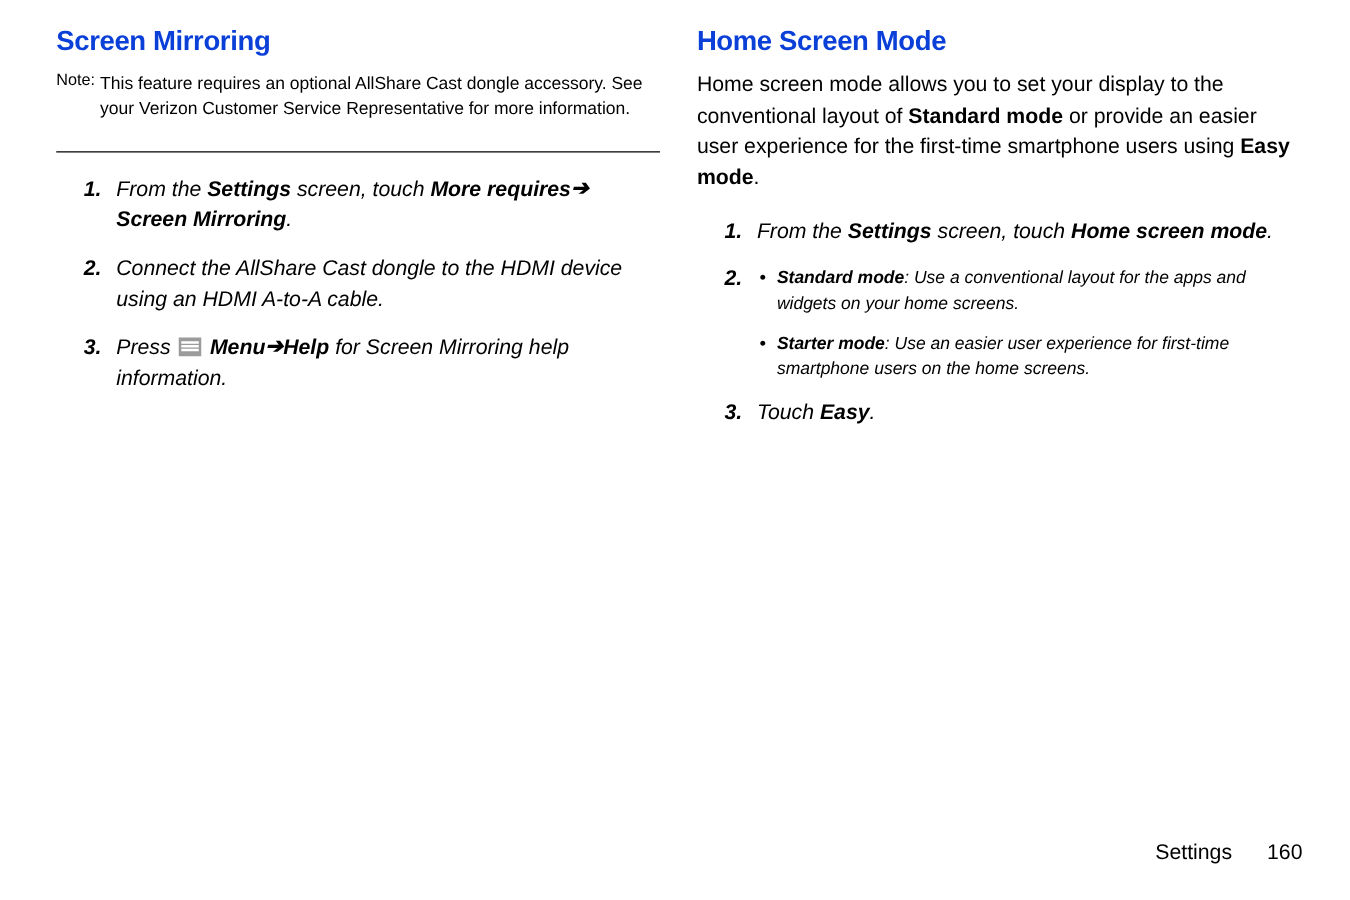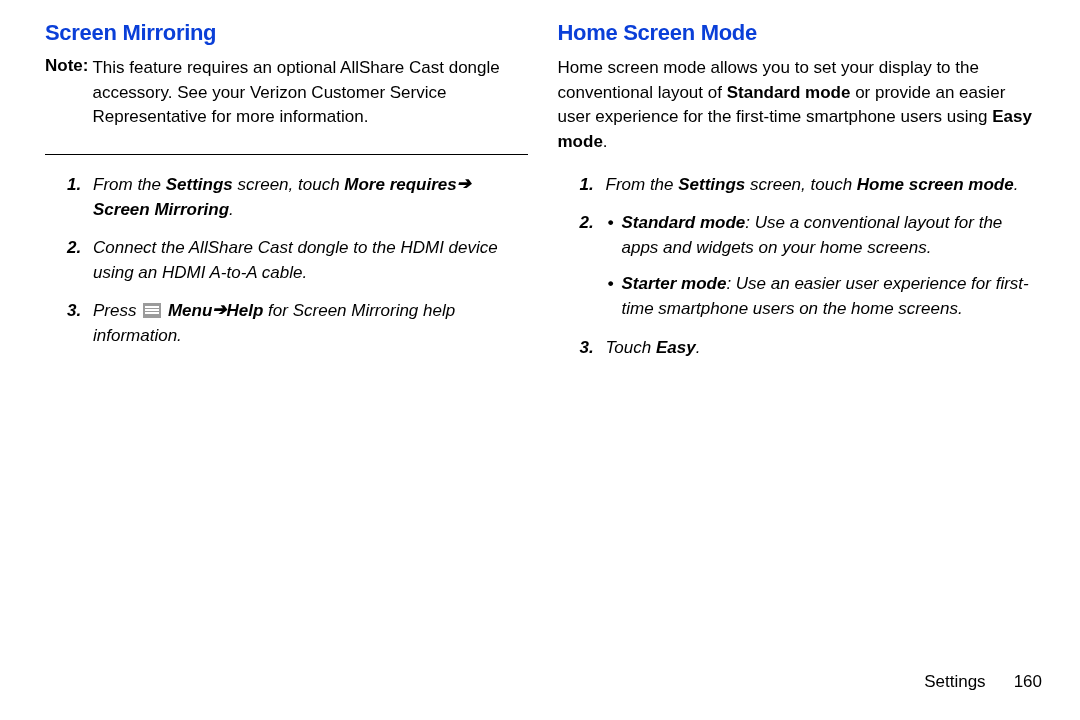--- a/index.html
+++ b/index.html
@@ -30,27 +30,27 @@
     p {
       font-size: 17px;
       line-height: 1.45;
       margin: 0 0 18px 0;
     }
     .note {
       display: flex;
       margin-bottom: 24px;
     }
     .note-label {
-      font-weight: bold;
-      font-size: 17px;
+      font-weight: normal;
+      font-size: 13px;
       white-space: nowrap;
       padding-right: 4px;
     }
     .note-body {
-      font-size: 17px;
+      font-size: 14px;
       line-height: 1.45;
     }
     .divider {
       border: none;
       border-top: 1px solid #000;
       margin: 0 0 18px 0;
     }
     ol {
       margin: 0;
       padding: 0 0 0 48px;
@@ -71,21 +71,21 @@
       left: -26px;
       font-weight: bold;
     }
     ul.sub {
       list-style: none;
       padding-left: 16px;
       margin: 10px 0 0 0;
     }
     ul.sub > li {
       position: relative;
-      font-size: 17px;
+      font-size: 14px;
       line-height: 1.45;
       margin-bottom: 12px;
     }
     ul.sub > li::before {
       content: "•";
       position: absolute;
       left: -14px;
       font-weight: bold;
     }
     b { font-weight: bold; }

